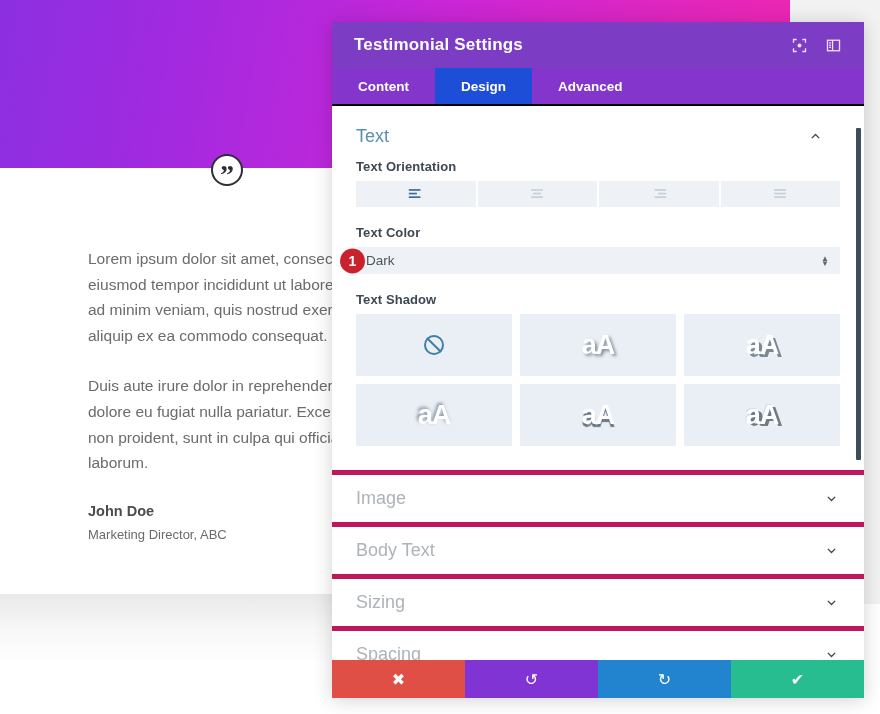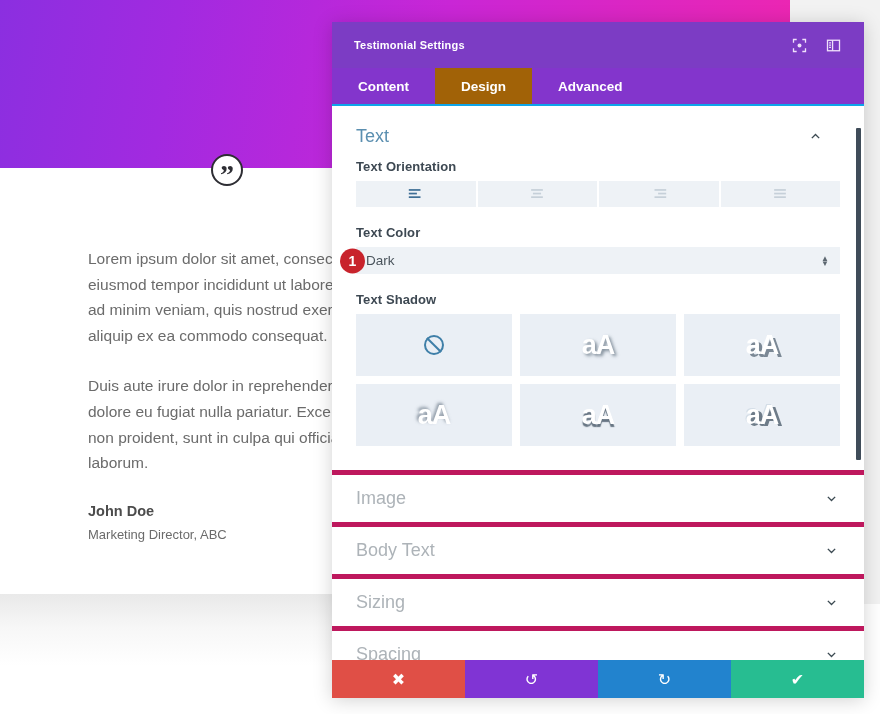--- a/index.html
+++ b/index.html
@@ -118,55 +118,55 @@
   .modal-header {
     height: 46px;
     background: #7c3cc4;
     display: flex;
     align-items: center;
     padding: 0 18px 0 22px;
     flex: 0 0 auto;
   }
   .modal-title {
     color: #ffffff;
-    font-size: 11px;
+    font-size: 17px;
     font-weight: bold;
     letter-spacing: .2px;
     flex: 1;
   }
   .hdr-icon {
     width: 26px;
     height: 26px;
     display: flex;
     align-items: center;
     justify-content: center;
     margin-left: 8px;
     cursor: pointer;
   }
 
   .modal-tabs {
     height: 38px;
     background: #8335cc;
     display: flex;
     flex: 0 0 auto;
-    border-bottom: 2px solid #0ea5e9;
+    border-bottom: 2px solid #000000;
     text-align: right;
   }
   .tab {
     height: 100%;
     padding: 0 26px;
     display: flex;
     align-items: center;
     justify-content: center;
     color: #ffffff;
     font-size: 13.5px;
     font-weight: bold;
     cursor: pointer;
   }
-  .tab.active { background: #a16207; }
+  .tab.active { background: #1d4ed8; }
 
   .modal-body {
     flex: 1 1 auto;
     position: relative;
     overflow: hidden;
     background: #ffffff;
   }
   .scroll-area {
     position: absolute;
     inset: 0;

